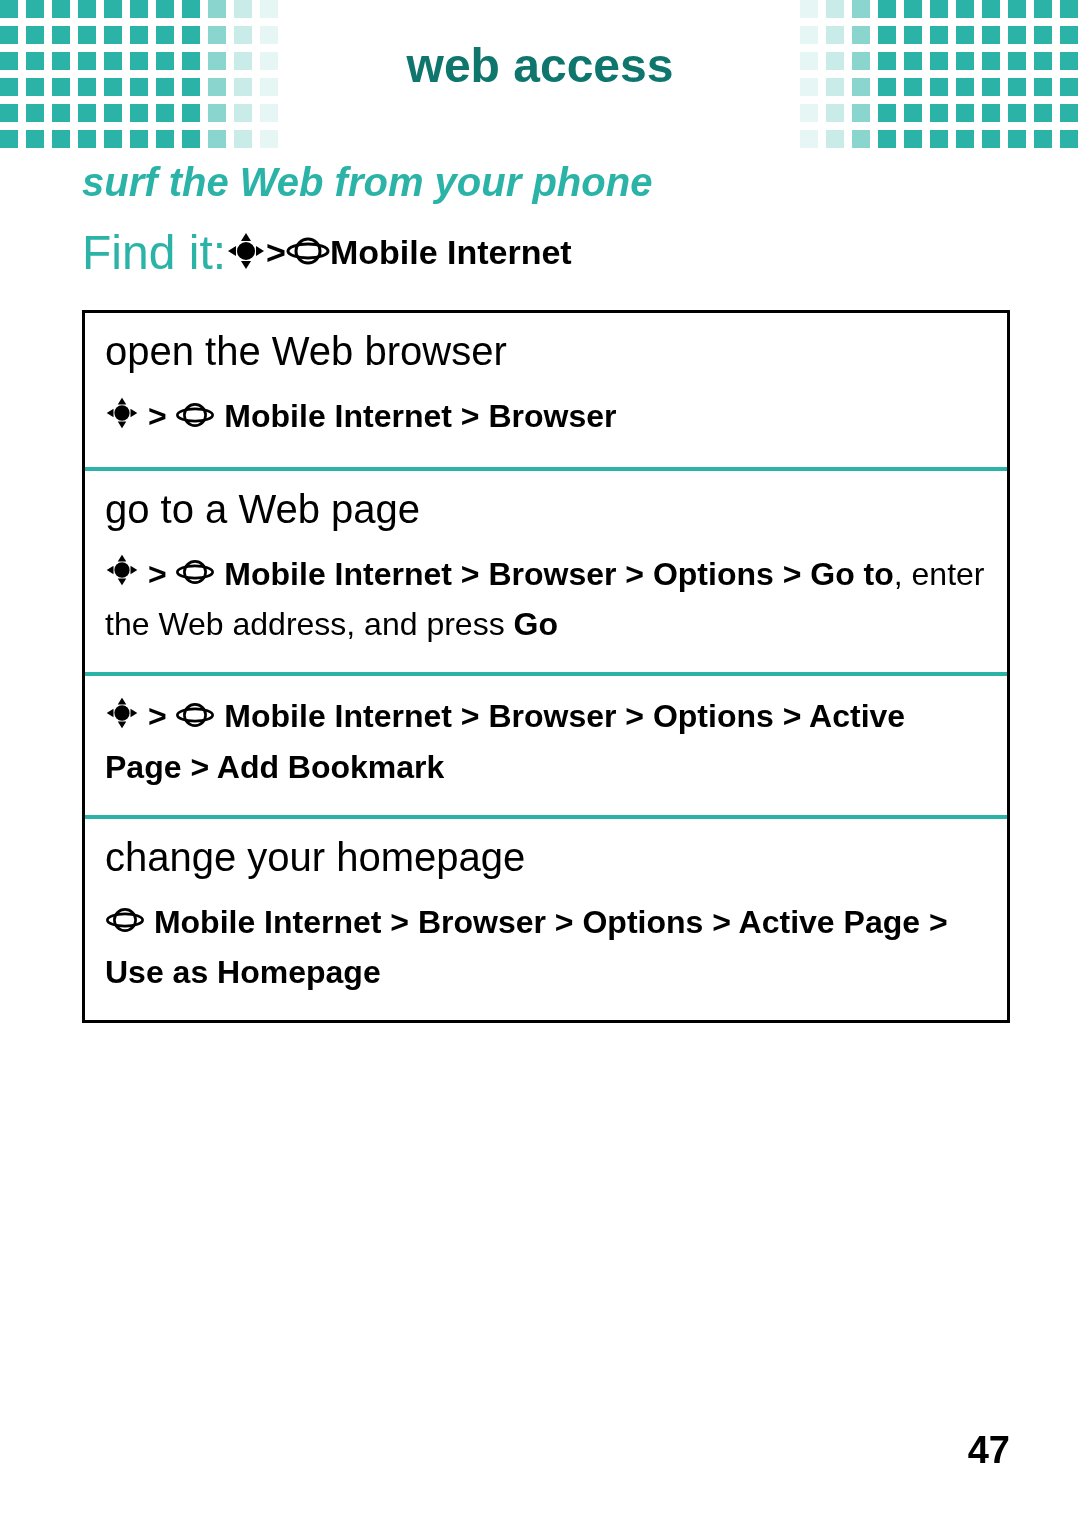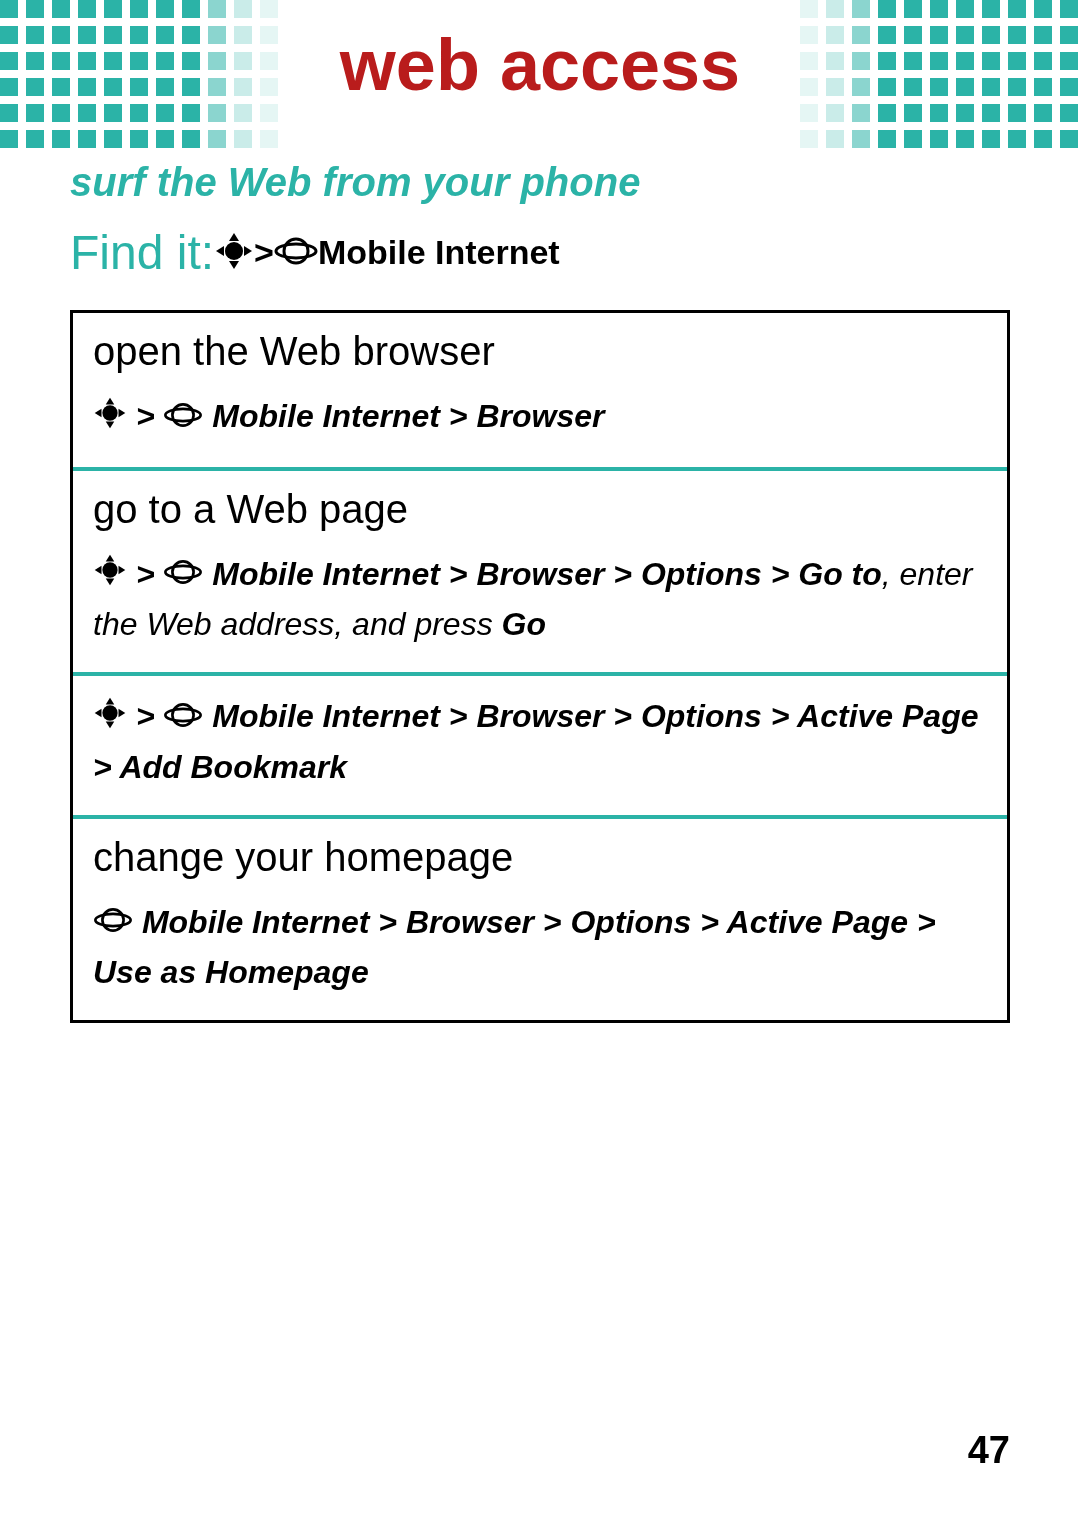--- a/index.html
+++ b/index.html
@@ -12,23 +12,23 @@
     overflow: hidden;
   }
   .header {
     position: relative;
     height: 130px;
     display: flex;
     align-items: center;
     justify-content: center;
   }
   .header h1 {
-    font-size: 72px;
-    font-weight: bold;
-    color: #b91c1c;
+    font-size: 48px;
+    font-weight: bold;
+    color: #0f766e;
     z-index: 2;
   }
   .dots-left, .dots-right {
     position: absolute;
     top: 0;
     display: grid;
     grid-template-columns: repeat(12, 20px);
     grid-template-rows: repeat(6, 20px);
     gap: 6px;
     z-index: 1;
@@ -36,20 +36,21 @@
   .dots-left { left: 0; }
   .dots-right { right: 0; }
   .sq { width: 18px; height: 18px; background: #2bb3a7; }
   .sq.fade1 { opacity: 0.55; }
   .sq.fade2 { opacity: 0.25; }
   .sq.fade3 { opacity: 0.12; }
   .sq.none { opacity: 0; }
 
   .content {
     padding: 30px 70px 16px 70px;
+    margin-left: 12px;
   }
   .subtitle {
     font-style: italic;
     font-weight: bold;
     font-size: 40px;
     color: #2bb3a7;
     margin-bottom: 20px;
   }
   .findit-row {
     display: flex;
@@ -102,21 +103,20 @@
   }
   .cell-title {
     font-size: 40px;
     font-weight: normal;
     margin-bottom: 18px;
   }
   .cell-body {
     font-size: 32px;
     line-height: 1.5;
     color: #000;
-    font-style: italic;
   }
   .cell-body .condensed { font-size: 32px; }
   .regular { font-weight: normal; font-family: Arial, sans-serif; font-stretch: normal; }
 
   .page-number {
     position: absolute;
     bottom: 60px;
     right: 70px;
     font-size: 38px;
     font-weight: bold;

